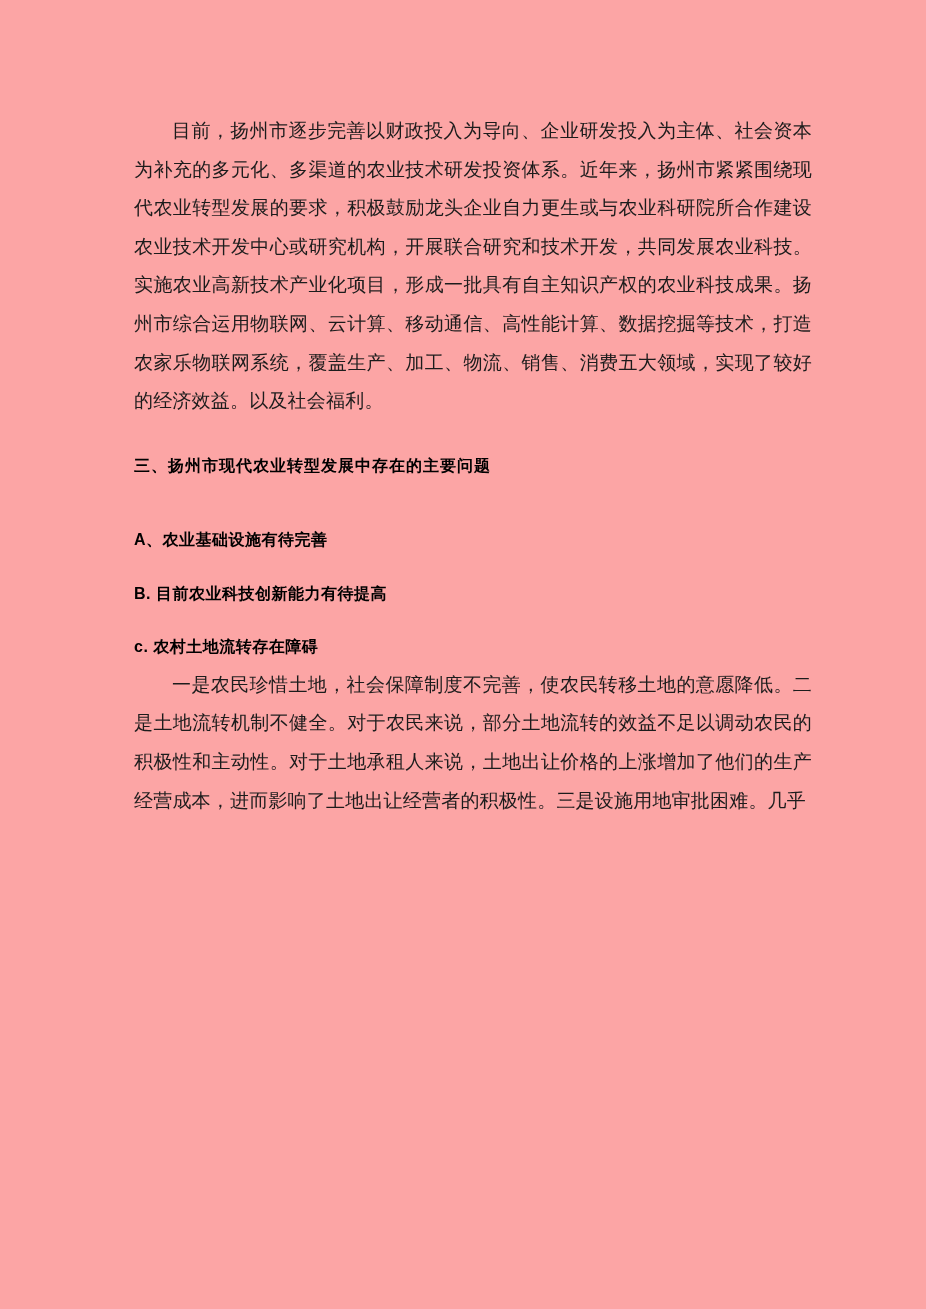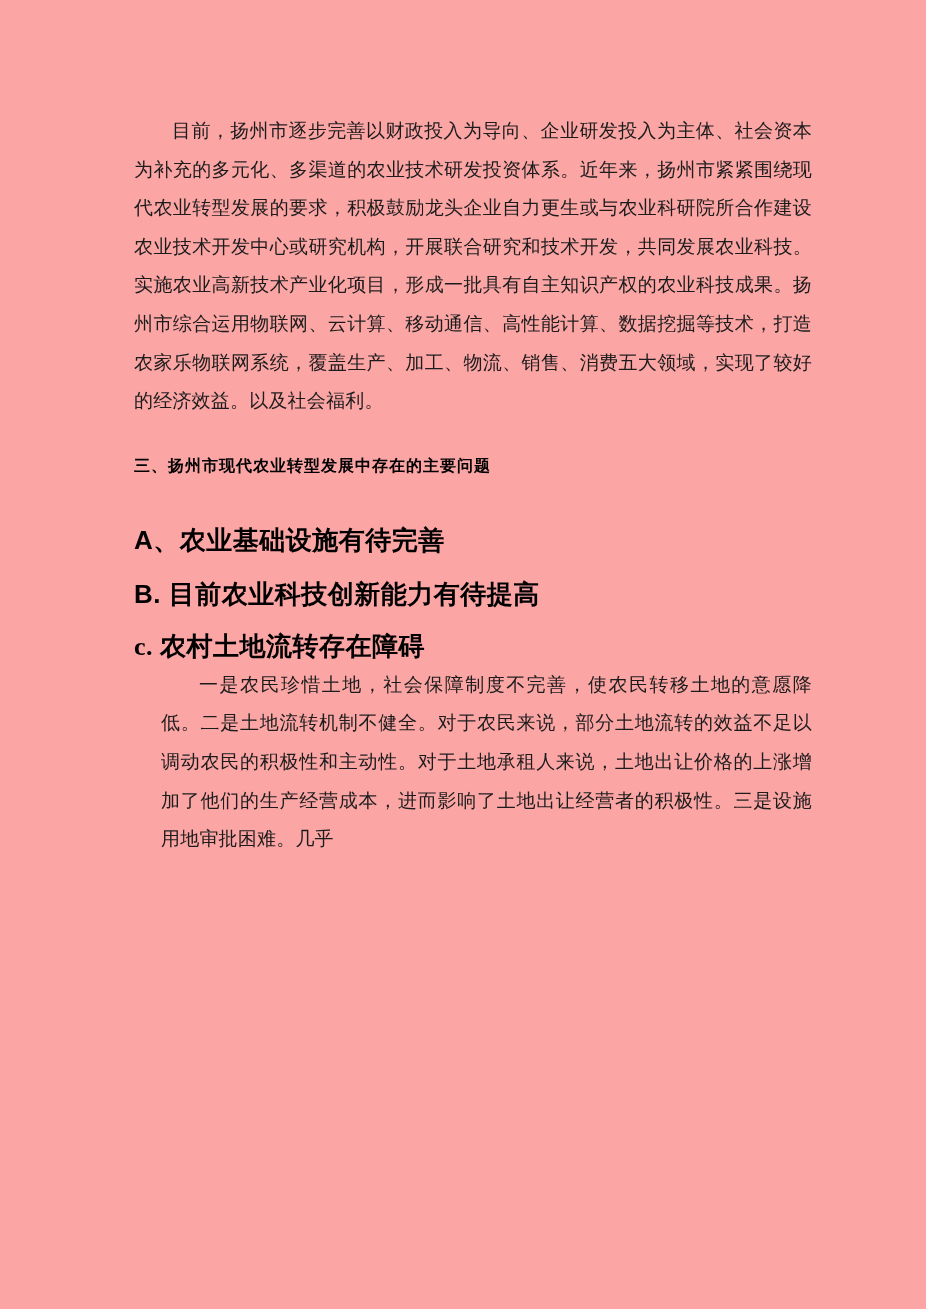--- a/index.html
+++ b/index.html
@@ -35,32 +35,32 @@
     font-family: "Liberation Sans", "DejaVu Sans", sans-serif;
     font-size: 16px;
     line-height: 30px;
     font-weight: bold;
     color: #000000;
     letter-spacing: 1px;
   }
   .sub-heading {
     margin: 0;
     font-family: "Liberation Sans", "DejaVu Sans", sans-serif;
-    font-size: 26px;
+    font-size: 16px;
     line-height: 26px;
     font-weight: bold;
     color: #000000;
     letter-spacing: 0.5px;
   }
   .sub-heading.a { margin-top: 46px; }
   .sub-heading.b { margin-top: 28px; }
-  .sub-heading.c { margin-top: 27px; font-family: Liberation Serif, serif; }
+  .sub-heading.c { margin-top: 27px; }
   .sub-body.a { margin-top: 15px; }
   .sub-body.b { margin-top: 9px; }
-  .sub-body.c { margin-top: 6px; margin-left: 27px; }
+  .sub-body.c { margin-top: 6px; }
 </style>
 </head>
 <body>
 
 <div class="page">
   <div class="doc">
 
     <p class="body-para">目前，扬州市逐步完善以财政投入为导向、企业研发投入为主体、社会资本为补充的多元化、多渠道的农业技术研发投资体系。近年来，扬州市紧紧围绕现代农业转型发展的要求，积极鼓励龙头企业自力更生或与农业科研院所合作建设农业技术开发中心或研究机构，开展联合研究和技术开发，共同发展农业科技。实施农业高新技术产业化项目，形成一批具有自主知识产权的农业科技成果。扬州市综合运用物联网、云计算、移动通信、高性能计算、数据挖掘等技术，打造农家乐物联网系统，覆盖生产、加工、物流、销售、消费五大领域，实现了较好的经济效益。以及社会福利。</p>
 
     <h1 class="section-heading">三、扬州市现代农业转型发展中存在的主要问题</h1>

